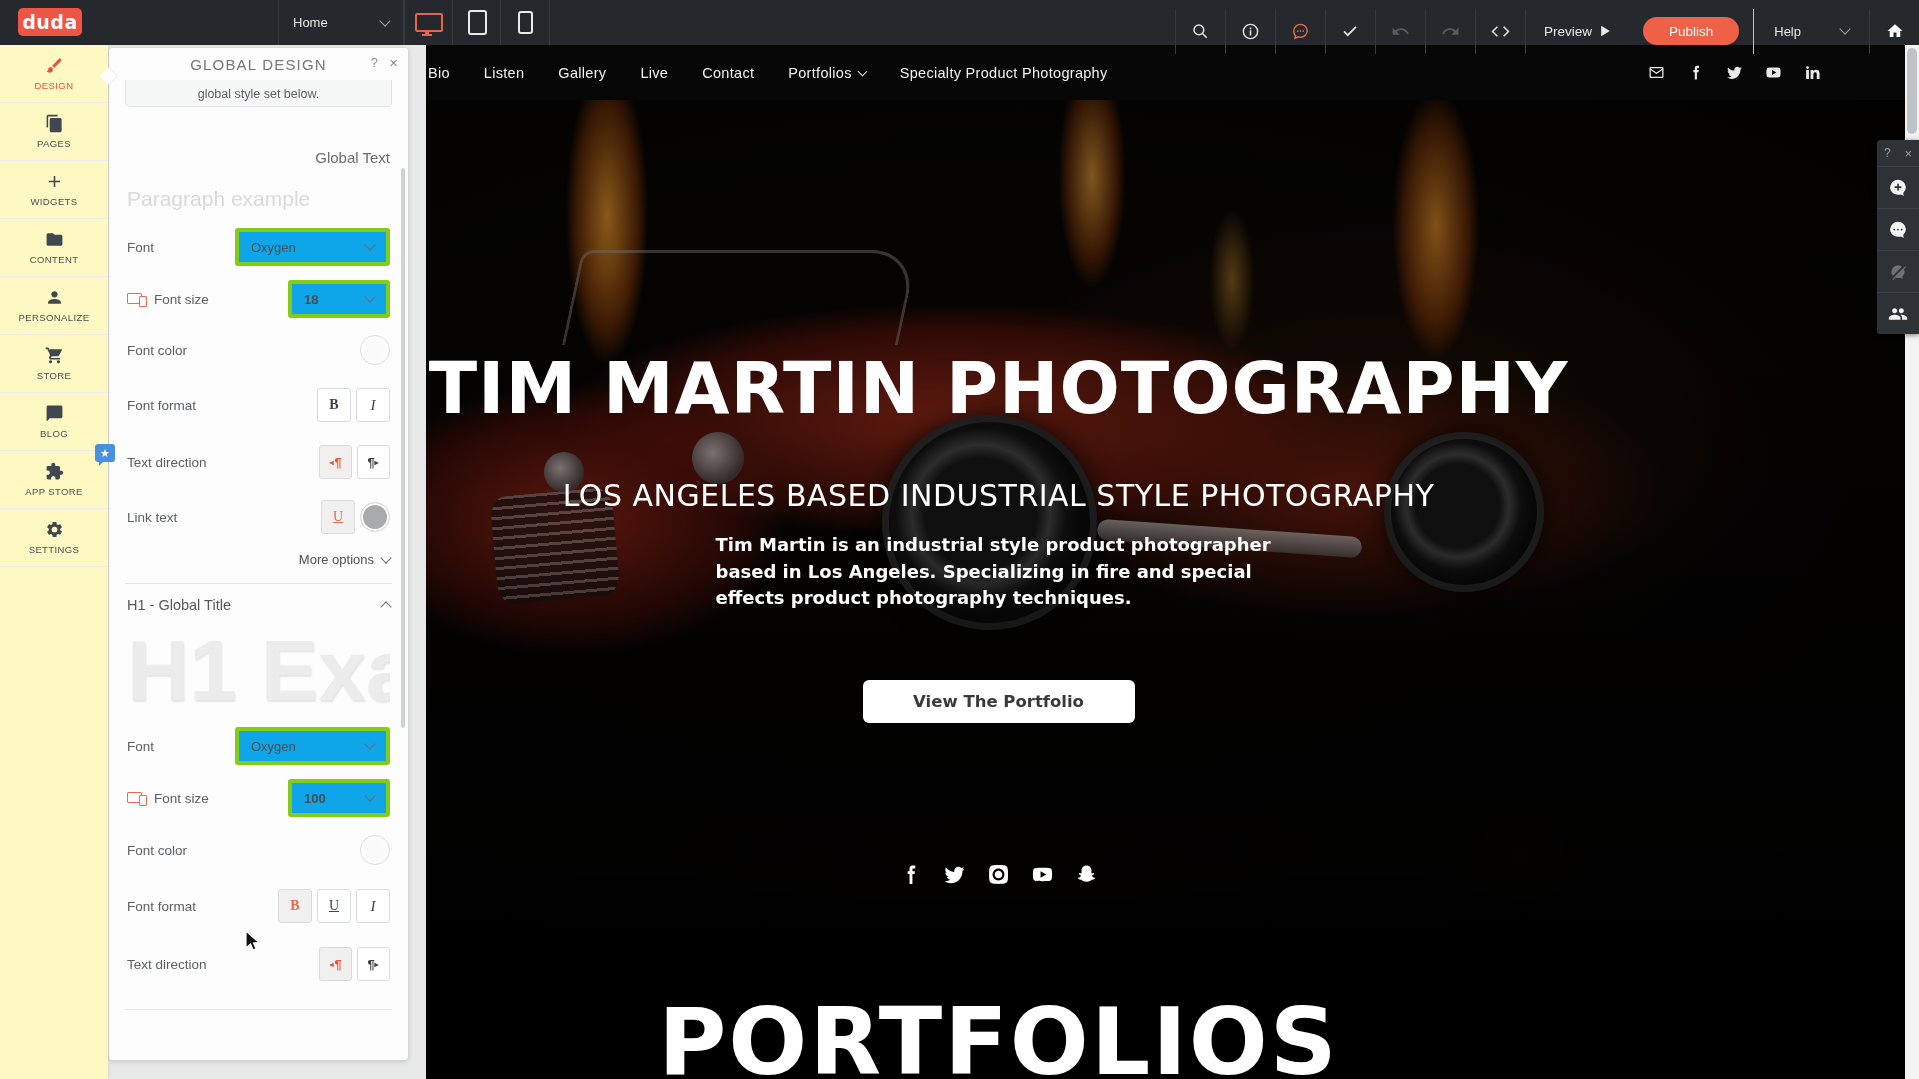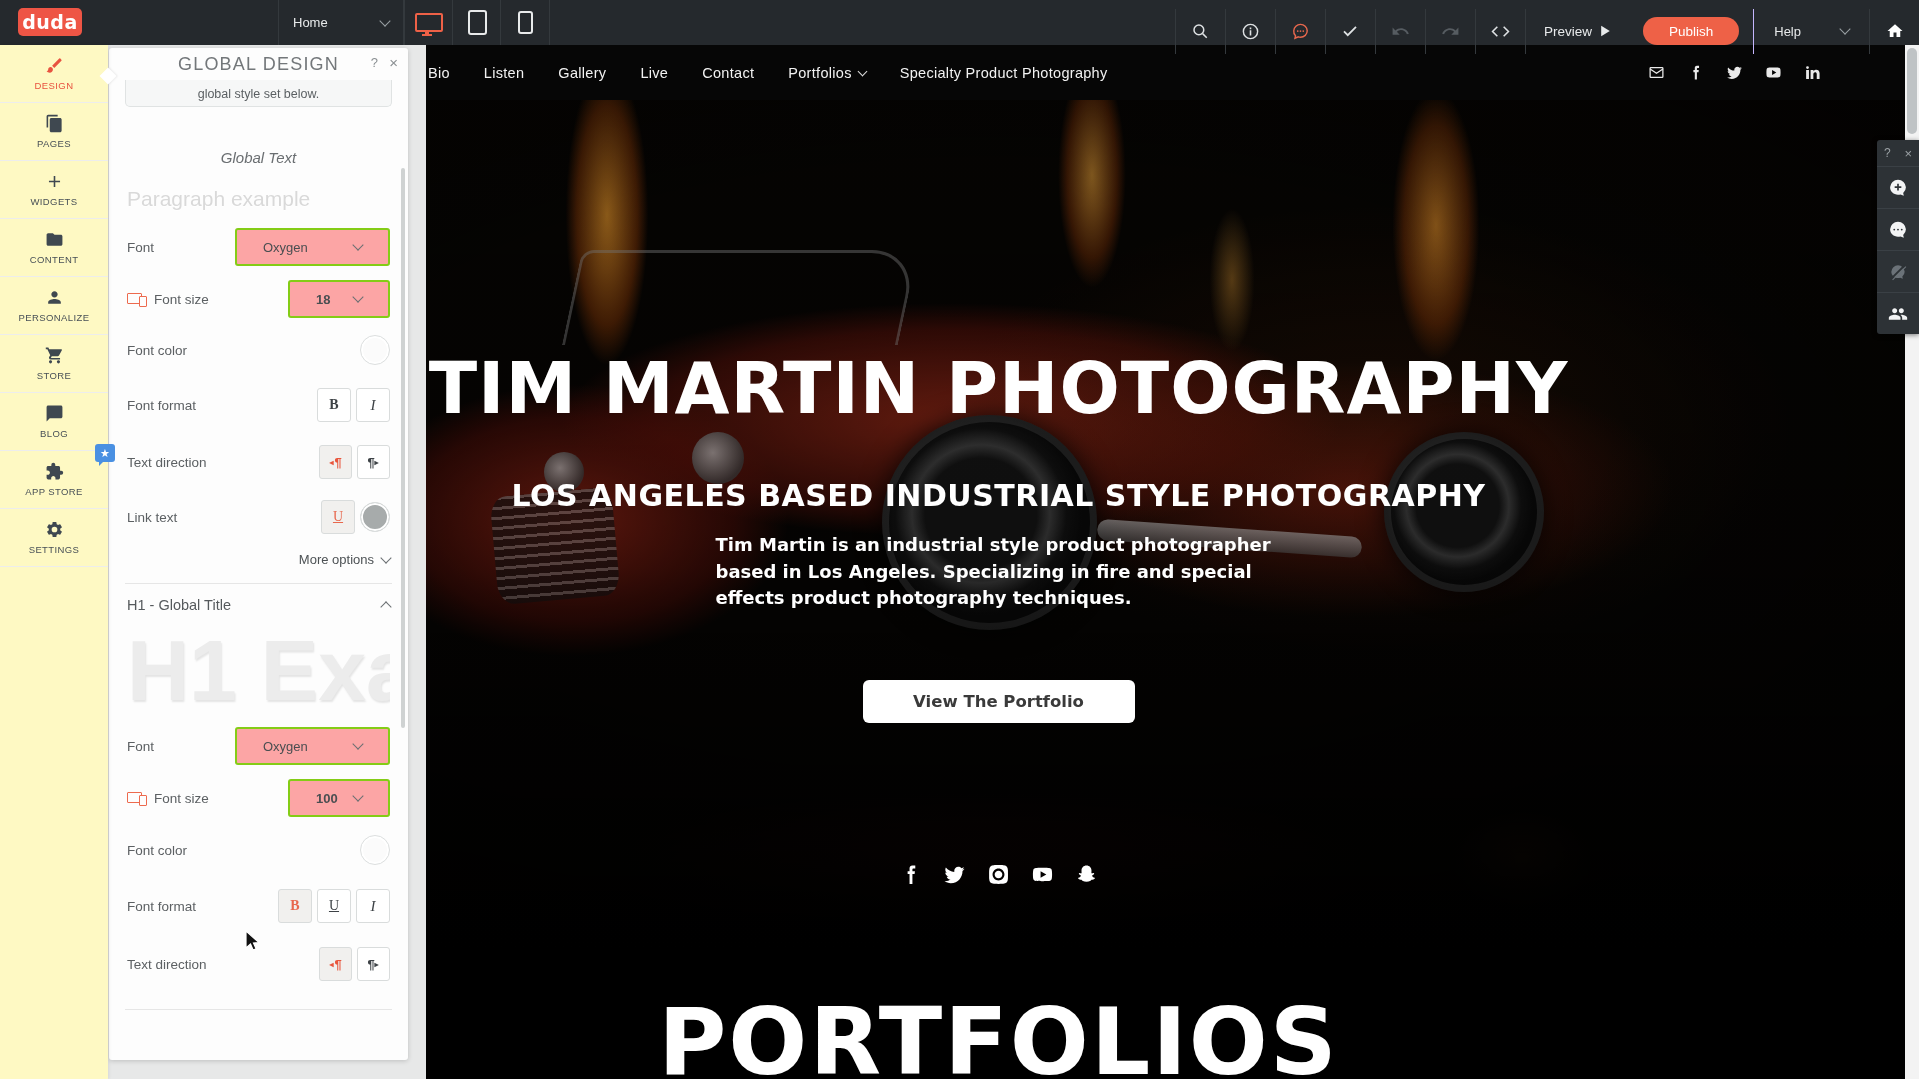--- a/index.html
+++ b/index.html
@@ -66,21 +66,21 @@
     background:radial-gradient(circle at 46% 46%, #181818 34%, #474747 42%, #151515 52%, #0b0b0b 62%);
     box-shadow:inset 0 0 0 7px rgba(105,105,105,.35), 0 0 26px rgba(0,0,0,.8);}
   .exhaust{position:absolute;left:1005px;top:428px;width:265px;height:21px;border-radius:11px;
     background:linear-gradient(#e8e8e8,#6d6d6d);opacity:.65;transform:rotate(4deg);}
   .hero-shade{position:absolute;inset:0;
     background:linear-gradient(rgba(0,0,0,.25), rgba(0,0,0,.4) 55%, rgba(0,0,0,.8) 86%, #000),
       radial-gradient(1300px 560px at 50% 42%, rgba(0,0,0,0) 45%, rgba(0,0,0,.45));}
   .hero-content{position:absolute;inset:0;color:#fff;font-family:"DejaVu Sans",sans-serif;}
   .hero-title{position:absolute;top:247px;left:0;width:100%;text-align:center;font-size:71px;font-weight:bold;
     letter-spacing:1px;white-space:nowrap;}
-  .hero-sub{position:absolute;top:378px;left:0;width:100%;text-align:center;font-size:30px;font-weight:bold;letter-spacing:.5px;}
+  .hero-sub{position:absolute;top:378px;left:0;width:100%;text-align:center;font-size:30px;font-weight:normal;letter-spacing:.5px;}
   .hero-desc{position:absolute;top:432px;left:50%;transform:translateX(-50%);width:566px;font-size:18px;
     font-weight:bold;line-height:26.5px;text-align:left;}
   .cta{position:absolute;top:580px;left:50%;transform:translateX(-50%);width:272px;height:43px;background:#fff;
     border:none;border-radius:6px;color:#3a3a3a;font-size:16.5px;font-weight:bold;font-family:"DejaVu Sans",sans-serif;cursor:pointer;}
   .follow{position:absolute;top:731px;left:0;width:100%;text-align:center;font-size:17.5px;color:#f0f0f0;font-weight:normal;}
   .hero-social{position:absolute;top:763px;left:0;width:100%;display:flex;justify-content:center;gap:21px;color:#fff;}
   .hero-social svg{width:23px;height:23px;cursor:pointer;}
   .site-bottom{position:relative;height:129px;background:#000;overflow:hidden;}
   .portfolios{position:absolute;top:38px;width:100%;text-align:center;color:#fff;font-size:93px;font-weight:bold;
     font-family:"DejaVu Sans",sans-serif;letter-spacing:2px;white-space:nowrap;}
@@ -111,33 +111,33 @@
     box-shadow:1px -1px 2px rgba(0,0,0,.07);}
   .sb-badge{position:absolute;right:-7px;top:-7px;width:20px;height:18px;background:#4a90e2;border-radius:3px;
     color:#fff;font-size:11px;display:flex;align-items:center;justify-content:center;z-index:2;}
   .sb-badge:after{content:"";position:absolute;bottom:-4px;left:4px;border:4px solid transparent;border-top-color:#4a90e2;border-left-color:#4a90e2;}
 
   
   .gutter{position:absolute;left:92px;top:45px;width:334px;height:1034px;background:#e7e8e8;z-index:30;}
   .panel{position:absolute;left:109px;top:48px;width:299px;height:1012px;background:#fdfdfd;z-index:35;
     border-radius:3px;box-shadow:0 1px 5px rgba(0,0,0,.18);color:#55595d;}
   .panel-head{height:32px;position:relative;display:flex;align-items:center;justify-content:center;}
-  .panel-title{font-size:18px;color:#73777a;letter-spacing:1.2px;}
+  .panel-title{font-size:15px;color:#73777a;letter-spacing:1.2px;}
   .panel-help{position:absolute;right:30px;top:7px;font-size:13px;color:#8b9093;cursor:pointer;}
   .panel-close{position:absolute;right:10px;top:6px;font-size:15px;color:#8b9093;cursor:pointer;}
   .panel-body{padding:0 18px;position:relative;}
   .note{height:27px;margin:0 -2px;background:#f6f7f7;border:1px solid #e0e3e3;border-top:none;
     border-radius:0 0 5px 5px;display:flex;align-items:flex-end;justify-content:center;
     font-size:12.5px;color:#5a5f62;padding-bottom:5px;box-sizing:border-box;overflow:hidden;}
-  .sec-heading{margin-top:42px;text-align:center;font-size:15px;color:#6a6e71;font-style:italic;}
+  .sec-heading{margin-top:42px;text-align:right;font-size:15px;color:#6a6e71;}
   .para-preview{margin-top:21px;font-size:21px;color:#d9d9d9;text-shadow:0 1px 1px rgba(255,255,255,.95);}
   .row{display:flex;align-items:center;justify-content:space-between;}
   .row-label{font-size:13.5px;color:#5c6063;display:flex;align-items:center;gap:7px;}
-  .select{height:38px;border:2px solid #84cc16;border-radius:3px;background:#fca5a5;display:flex;align-items:center;
-    justify-content:space-between;padding:0 26px;box-sizing:border-box;font-size:13px;color:#4a4e51;cursor:pointer;}
+  .select{height:38px;border:4px solid #84cc16;border-radius:3px;background:#0ea5e9;display:flex;align-items:center;
+    justify-content:space-between;padding:0 12px;box-sizing:border-box;font-size:13px;color:#4a4e51;cursor:pointer;}
   .sel-wide{width:155px;}
   .sel-narrow{width:102px;font-weight:bold;}
   .swatch{width:28px;height:28px;border-radius:50%;border:1px solid #dcdfdf;background:#fbfbfb;
     box-shadow:inset 0 0 0 2px #fff;cursor:pointer;}
   .swatch.gray{background:#a7abab;}
   .fmt-group{display:flex;gap:5px;}
   .fmt-btn{width:32px;height:32px;border:1px solid #d9dcdc;border-radius:3px;background:#fff;display:flex;
     align-items:center;justify-content:center;font-size:14px;font-weight:bold;color:#3d4246;cursor:pointer;
     font-family:"Liberation Serif",serif;}
   .fmt-btn.italic{font-style:italic;font-weight:normal;font-size:15px;}

